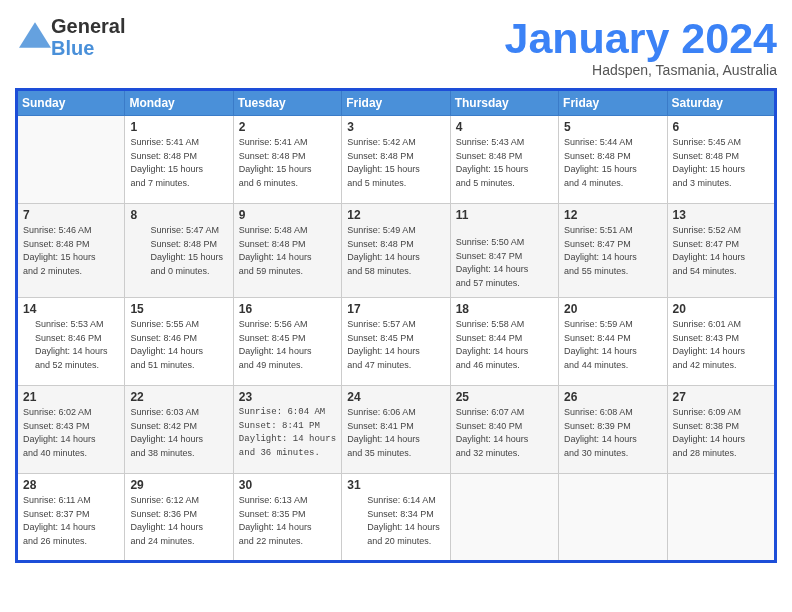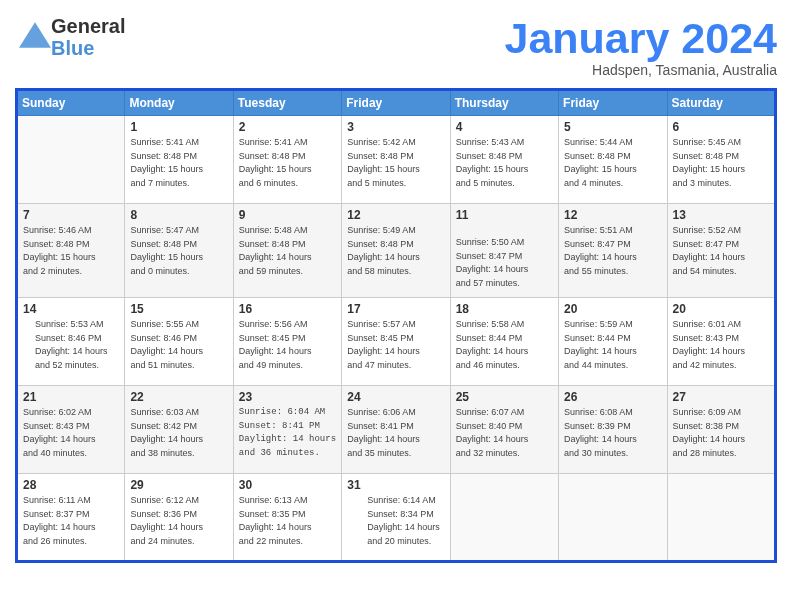--- a/index.html
+++ b/index.html
@@ -179,21 +179,21 @@
         <tr class="row-alt">
           <td>
             <span class="day-number">7</span>
             <div class="day-info" style="white-space: pre-line;">Sunrise: 5:46 AM
 Sunset: 8:48 PM
 Daylight: 15 hours
 and 2 minutes.</div>
           </td>
           <td>
             <span class="day-number">8</span>
-            <div class="day-info" style="white-space: pre-line;">Sunrise: 5:47 AM
+            <div class="day-info" style="white-space: pre-line; margin-left: 20px;">Sunrise: 5:47 AM
 Sunset: 8:48 PM
 Daylight: 15 hours
 and 0 minutes.</div>
           </td>
           <td>
             <span class="day-number">9</span>
             <div class="day-info" style="white-space: pre-line;">Sunrise: 5:48 AM
 Sunset: 8:48 PM
 Daylight: 14 hours
 and 59 minutes.</div>

